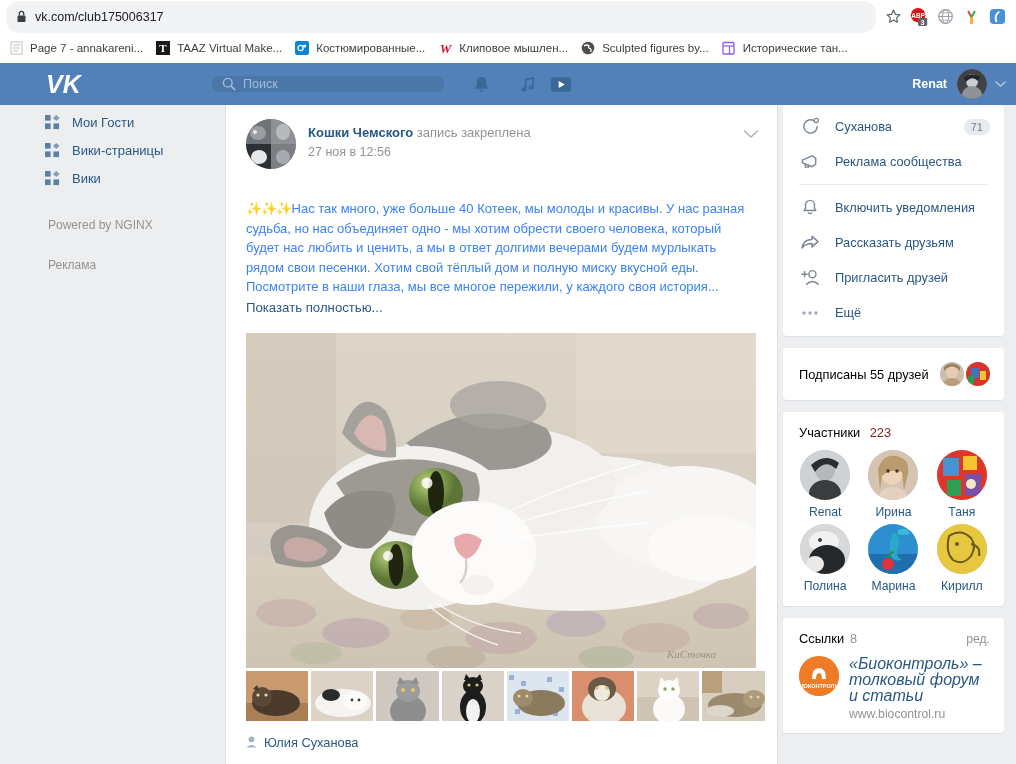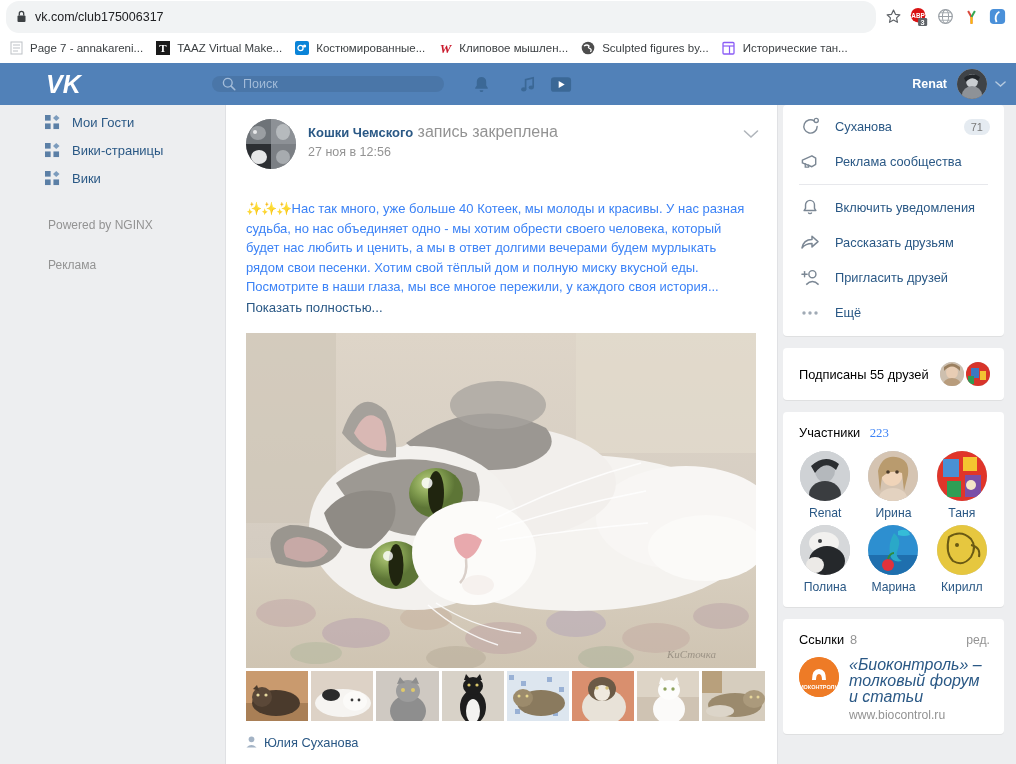--- a/index.html
+++ b/index.html
@@ -176,21 +176,21 @@
   #post-head { display: flex; align-items: flex-start; }
   #post-avatar {
     width: 50px; height: 50px; border-radius: 50%;
     overflow: hidden; flex: 0 0 auto; margin-right: 12px;
     background: #8a8d91;
   }
   #post-meta { padding-top: 4px; flex: 1; }
   #post-author {
     font-size: 13px; color: #2a5885; font-weight: bold;
   }
-  #post-pinned { font-size: 16px; color: #939393; font-weight: normal; }
+  #post-pinned { font-size: 13px; color: #939393; font-weight: normal; }
   #post-date { font-size: 12.5px; color: #939393; margin-top: 4px; }
   #post-menu-caret {
     position: absolute; right: 18px; top: 24px;
     display: flex;
   }
 
   #post-text {
     margin-top: 30px;
     font-size: 13px;
     line-height: 19.5px;
@@ -285,21 +285,21 @@
     width: 24px; height: 24px; border-radius: 50%;
     overflow: hidden; margin-left: 2px; background: #c4c9ce;
   }
 
   #card-members { padding: 13px 0 13px 0; }
   #members-head {
     padding: 0 16px 10px 16px;
     font-size: 12.8px;
   }
   #members-head .m-title { color: #000000; }
-  #members-head .m-count { color: #3b82f6; margin-left: 6px; font-family: Liberation Serif, serif; }
+  #members-head .m-count { color: #7f1d1d; margin-left: 6px; }
   #members-grid {
     display: grid;
     grid-template-columns: repeat(3, 1fr);
     row-gap: 5px;
     padding: 0 8px;
   }
   .member {
     display: flex; flex-direction: column; align-items: center;
   }
   .member .m-ava {

